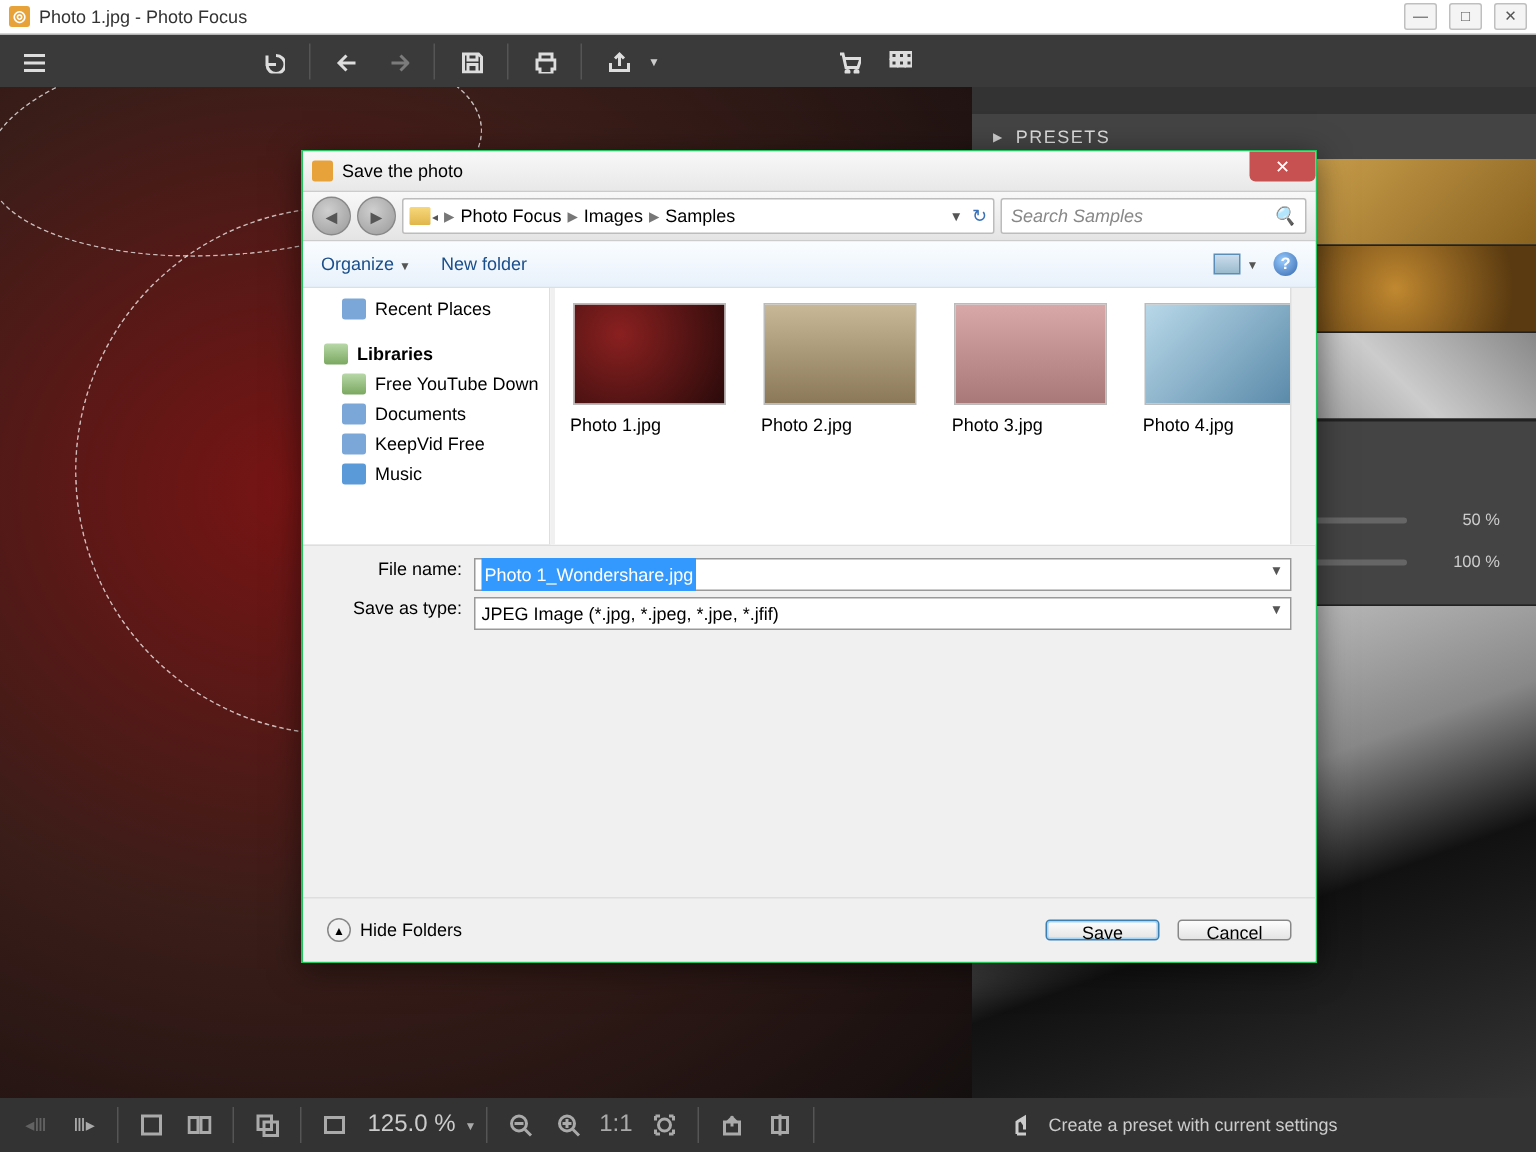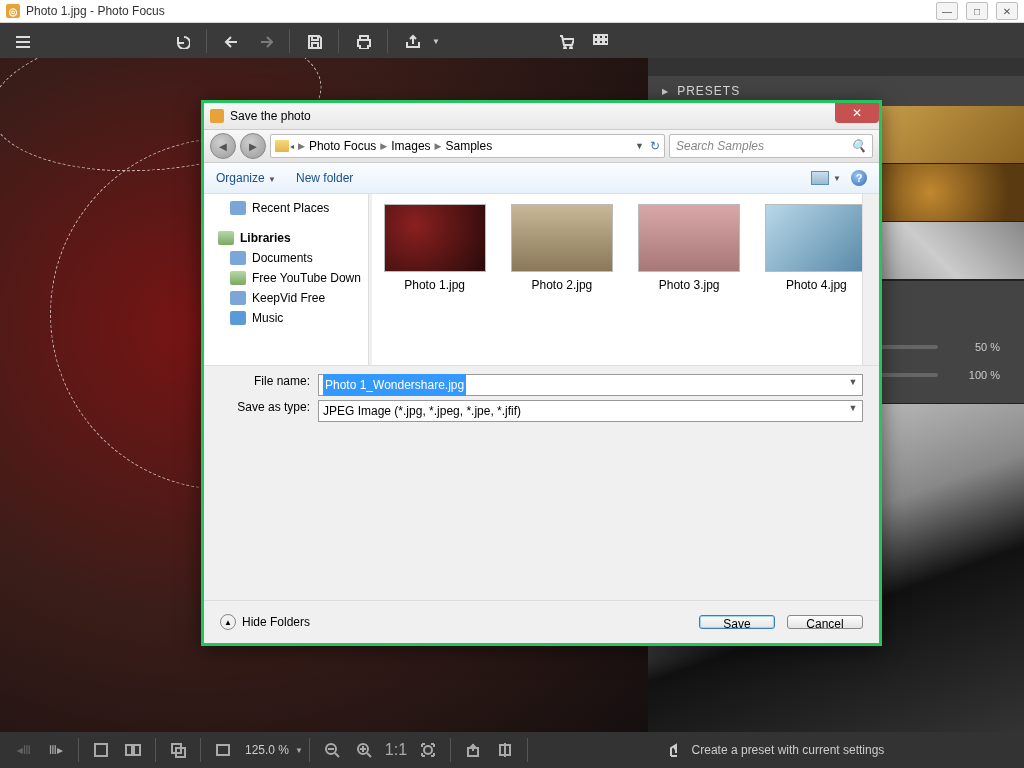--- a/index.html
+++ b/index.html
@@ -32,24 +32,24 @@
 .tilt-dots span i{background:#888;border-radius:50%}
 .tilt-dots span i.on{background:#ccc}
 .slider-row{display:flex;align-items:center;height:28px;gap:14px}
 .slider-row .track{flex:1;height:4px;background:#666;border-radius:2px;position:relative}
 .slider-row .thumb{position:absolute;top:-5px;width:14px;height:14px;background:#ccc;border-radius:50%}
 .slider-row .val{width:48px;text-align:right;color:#ccc;font-size:11px}
 .preset-bottom{flex:1;background:linear-gradient(135deg,#222,#333);border-top:1px solid #222}
 .bottom-bar{position:absolute;bottom:0;left:0;right:0;height:36px;background:#333;display:flex;align-items:center;padding:0 8px}
 .bottom-bar .bbtn{width:28px;height:28px;display:flex;align-items:center;justify-content:center;color:#aaa;margin:0 2px;cursor:pointer}
 .bottom-bar .bdiv{width:1px;height:24px;background:#555;margin:0 6px}
-.bottom-bar .zoom{color:#ccc;font-size:12px;margin:17px 6px}
+.bottom-bar .zoom{color:#ccc;font-size:16px;margin:17px 6px}
 .bottom-bar .preset-btn{flex:1;display:flex;align-items:center;justify-content:center;color:#ccc;gap:10px;font-size:12px}
 
-.dialog{position:absolute;left:201px;top:100px;width:675px;height:540px;background:#fff;border:3px solid #22c55e;box-shadow:0 4px 20px rgba(0,0,0,0.5);display:flex;flex-direction:column}
+.dialog{position:absolute;left:201px;top:100px;width:675px;height:540px;background:#fff;border:1px solid #22c55e;box-shadow:0 4px 20px rgba(0,0,0,0.5);display:flex;flex-direction:column}
 .dlg-title{height:26px;background:linear-gradient(#f8f8f8,#e8e8e8);border-bottom:1px solid #ccc;display:flex;align-items:center;padding:0 6px;position:relative}
 .dlg-title .app-icon{width:14px;height:14px;background:#e8a23a;border-radius:2px;margin-right:6px}
 .dlg-close{position:absolute;right:0;top:0;width:44px;height:20px;background:#c75050;color:#fff;display:flex;align-items:center;justify-content:center;border-radius:0 0 4px 4px;cursor:pointer}
 .dlg-nav{height:32px;background:linear-gradient(#f8f8f8,#e4e4e4);border-bottom:1px solid #ccc;display:flex;align-items:center;padding:0 6px;gap:4px}
 .nav-circle{width:24px;height:24px;border-radius:50%;background:radial-gradient(circle at 40% 35%,#cfcfcf,#9a9a9a);border:1px solid #888;display:flex;align-items:center;justify-content:center;color:#565656;font-size:13px}
 .nav-crumb{flex:1;height:22px;border:1px solid #bcbcbc;background:#fff;display:flex;align-items:center;padding:0 4px;gap:2px;font-size:12px;border-radius:2px}
 .nav-crumb .sep{color:#777;padding:0 2px;font-size:9px}
 .nav-crumb .refresh{margin-left:auto;color:#3971b8}
 .nav-search{width:190px;height:22px;border:1px solid #bcbcbc;background:#fff;display:flex;align-items:center;padding:0 6px;color:#888;font-style:italic;border-radius:2px;gap:6px}
 .dlg-toolbar{height:30px;background:linear-gradient(#fafdff,#e8f1fb);border-bottom:1px solid #d6e1ec;display:flex;align-items:center;padding:0 12px;gap:20px;font-size:12px}
@@ -59,21 +59,21 @@
 .dlg-tree{width:164px;border-right:1px solid #dedede;background:#fff;overflow:auto;padding:4px 0;font-size:12px}
 .tree-item{display:flex;align-items:center;height:20px;padding:0 6px 0 26px;gap:6px;cursor:pointer}
 .tree-item.lvl0{padding-left:14px;font-weight:700}
 .tree-item .ic{width:16px;height:14px;flex-shrink:0;background:#7aa7d8;border-radius:2px}
 .tree-item .ic.fold{background:linear-gradient(#f7d87c,#e0b64a)}
 .tree-item .ic.lib{background:linear-gradient(#b8d8a8,#7aa860)}
 .tree-item .ic.mus{background:#5a9ad8}
 .tree-spacer{height:10px}
 .dlg-files{flex:1;background:#fff;overflow:auto;padding:10px;position:relative;border-left:3px solid #f0f0f0}
 .file-grid{display:flex;gap:22px}
-.file-item{width:108px;text-align:center;cursor:pointer}
+.file-item{width:108px;text-align:left;cursor:pointer}
 .file-thumb{width:100px;height:66px;margin:0 auto 6px;border:1px solid #bbb;background:#888}
 .ft1{background:radial-gradient(circle at 30% 30%,#8a2020,#2a0a0a)}
 .ft2{background:linear-gradient(#c8b898,#8a7858)}
 .ft3{background:linear-gradient(#d8a8a8,#a87878)}
 .ft4{background:linear-gradient(135deg,#b8d8e8,#5888a8)}
 .file-item .fname{font-size:12px}
 .dlg-fields{background:#f0f0f0;padding:8px 16px 4px;border-top:1px solid #dedede}
 .fld-row{display:flex;height:26px;gap:8px}
 .fld-row label{width:90px;text-align:right;font-size:12px}
 .fld-row .combo{flex:1;height:20px;border:1px solid #999;background:#fff;display:flex;align-items:center;padding:0 4px;position:relative}
@@ -335,26 +335,26 @@
       <div class="tree-item">
           <span class="ic"></span>
           <span>Recent Places</span>
         </div>
       <div class="tree-spacer"></div>
       <div class="tree-item lvl0">
           <span class="ic lib"></span>
           <span>Libraries</span>
         </div>
       <div class="tree-item">
+          <span class="ic lib"></span>
+          <span>Free YouTube Down</span>
+        </div>
+      <div class="tree-item">
           <span class="ic"></span>
           <span>Documents</span>
-        </div>
-      <div class="tree-item">
-          <span class="ic lib"></span>
-          <span>Free YouTube Down</span>
         </div>
       <div class="tree-item">
           <span class="ic"></span>
           <span>KeepVid Free</span>
         </div>
       <div class="tree-item">
           <span class="ic mus"></span>
           <span>Music</span>
         </div>
 

